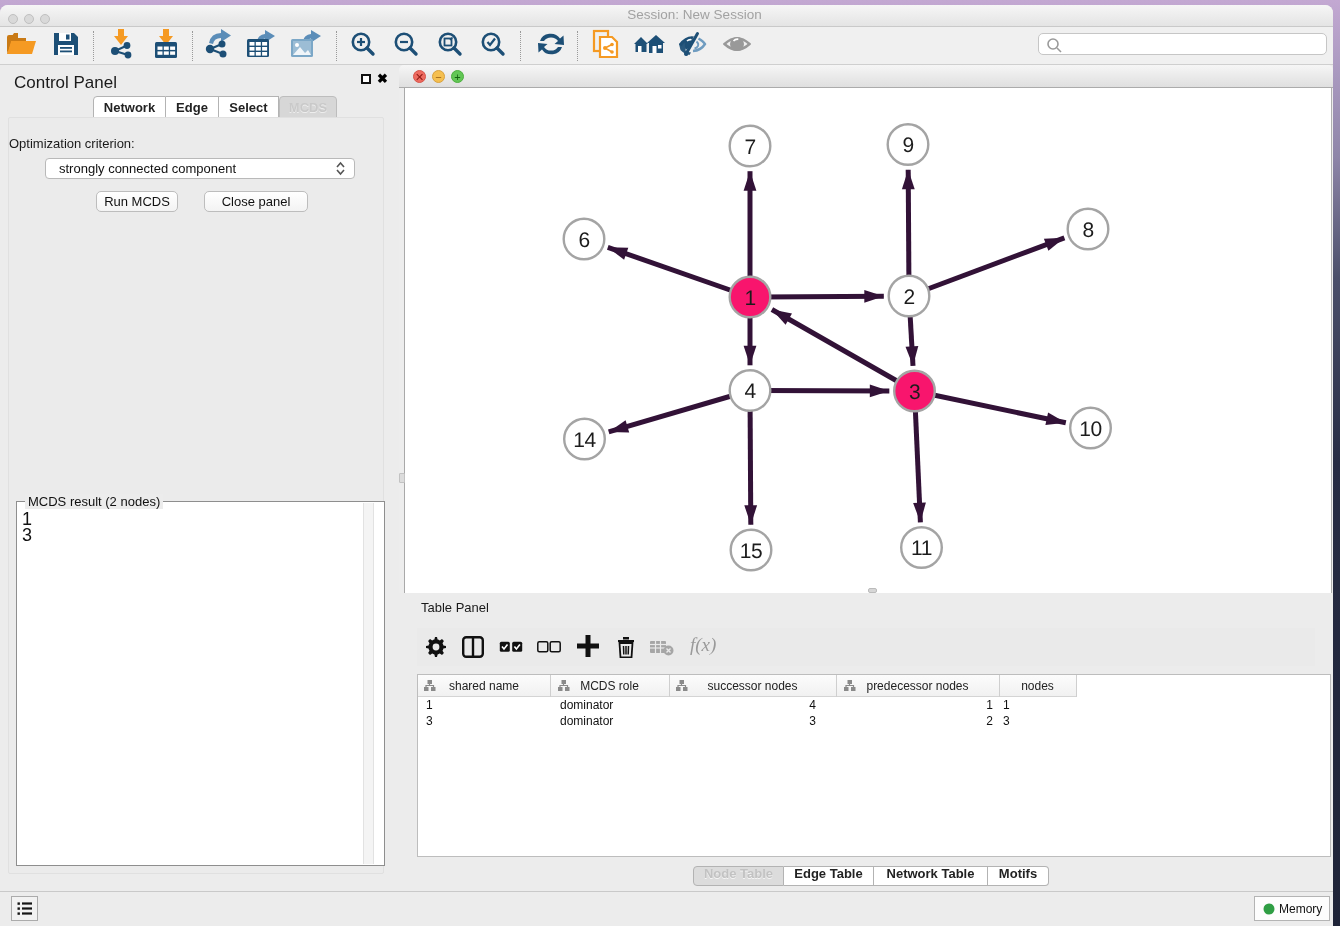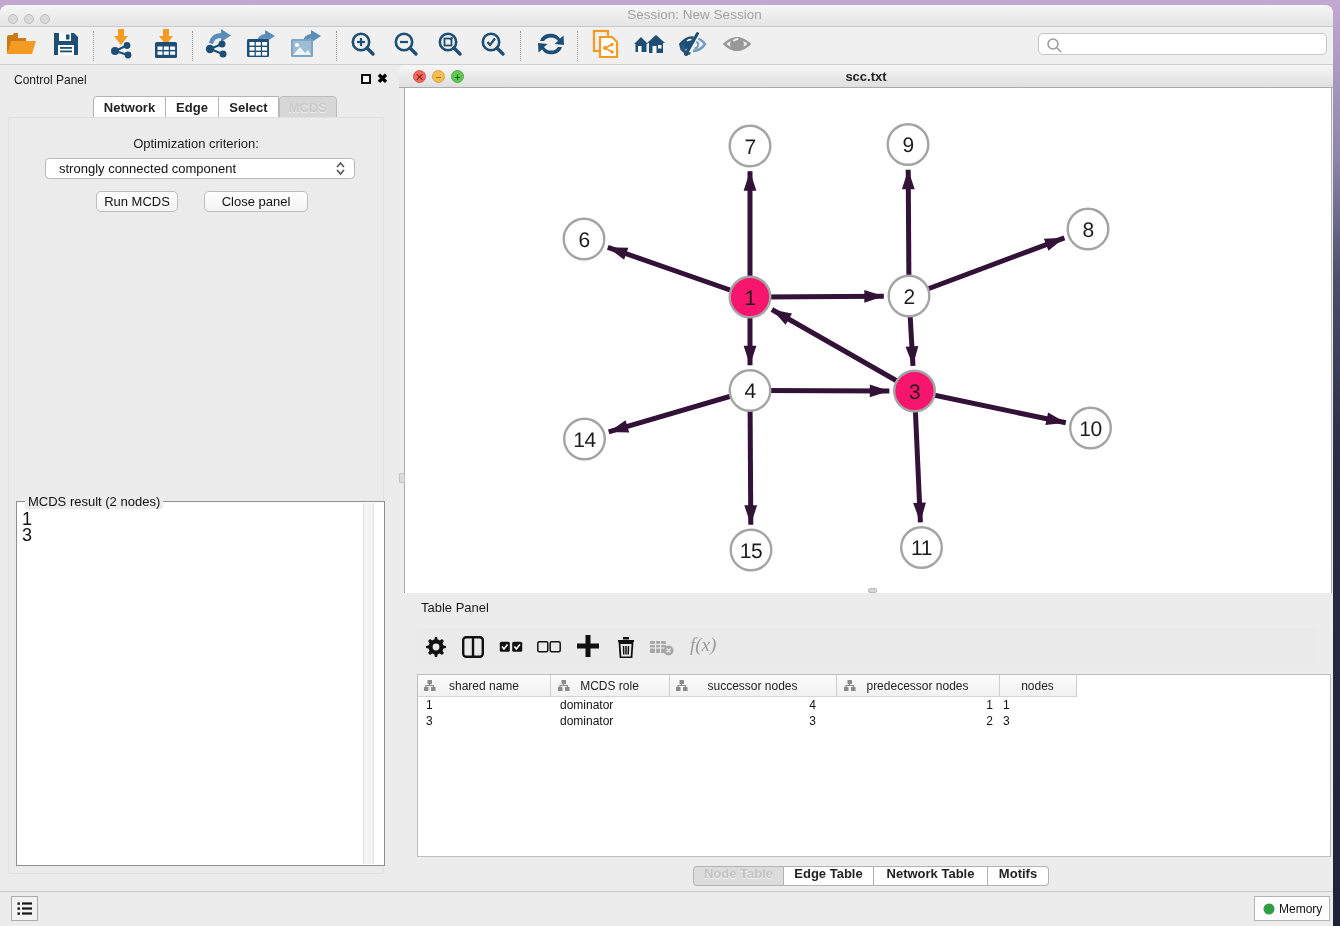--- a/index.html
+++ b/index.html
@@ -8,32 +8,32 @@
 .win { position:absolute; left:0; top:5px; width:1333px; height:921px; background:#ececec; border-radius:8px 8px 0 0; }
 .titlebar { position:absolute; left:0; top:5px; width:1333px; height:22px;
   background:linear-gradient(#f6f6f6,#e4e4e4); border-bottom:1px solid #c9c9c9; border-radius:8px 8px 0 0;padding-left:28px; }
 .tl { position:absolute; top:9px; width:10px; height:10px; border-radius:50%; background:#d9d9d9; border:1px solid #c0c0c0; }
 .title { position:absolute; top:2px; width:100%; text-align:center; font-size:13.5px; color:#a2a2a2; }
 .toolbar { position:absolute; left:0; top:27px; width:1333px; height:38px; background:#f0f0f0; border-bottom:1px solid #cfcfcf; }
 .tsep { position:absolute; top:4px; height:30px; width:0; border-left:1px dotted #9a9a9a; }
 .searchbox { position:absolute; left:1038px; top:6px; width:289px; height:22px; background:#fff; border:1px solid #c6c6c6; border-radius:5px; }
 
 .cp { position:absolute; left:0; top:65px; width:391px; height:828px; background:#ececec; }
-.cph { position:absolute; left:14px; top:8px; font-size:12px; color:#1a1a1a; }
+.cph { position:absolute; left:14px; top:8px; font-size:17px; color:#1a1a1a; }
 .sqico { position:absolute; width:10px; height:10px; border:2px solid #111; background:#fff; }
 .xico { position:absolute; font-size:13px; color:#000; font-weight:bold; }
 .tabs { position:absolute; top:31px; left:78px; height:22px; display:flex;margin-left:15px; }
 .tab { height:22px; background:#fff; border:1px solid #b3b3b3; border-left:none; font-size:13px; font-weight:bold; color:#222;
   display:flex; align-items:center; justify-content:center; }
 .tab.first { border-left:1px solid #b3b3b3; border-top-left-radius:4px; }
 .tab.sel { background:#d7d7d7; color:#c9c9c9; border-radius:4px 4px 0 0; border:1px solid #bdbdbd;
   text-shadow:0 1px 0 #eee; }
 .pane { position:absolute; left:8px; top:52px; width:376px; height:757px; background:#ebebeb;
   border:1px solid #e0e0e0; border-radius:2px; }
-.optlab { position:absolute; top:18px; width:100%; text-align:center; font-size:13px; color:#1a1a1a; }
+.optlab { position:absolute; top:18px; width:100%; text-align:left; font-size:13px; color:#1a1a1a; }
 .combo { position:absolute; left:36px; top:40px; width:310px; height:21px; background:#fff;
   border:1px solid #b9b9b9; border-radius:4px; font-size:13px; color:#111; line-height:19px; padding-left:13px; }
 .btn { position:absolute; top:73px; height:21px; background:linear-gradient(#ffffff,#f3f3f3);
   border:1px solid #bdbdbd; border-radius:5px; font-size:13px; color:#111; text-align:center; line-height:19px; }
 .resultbox { position:absolute; left:16px; top:436px; width:369px; height:365px; background:#fff; border:1px solid #8e8e8e; }
 .rlabel { position:absolute; left:8px; top:-8px; background:#ececec; padding:0 3px; font-size:13px; color:#111; }
 .rtext { position:absolute; left:5px; top:9px; font-size:18px; color:#111; line-height:16px; }
 .rscroll { position:absolute; right:10px; top:1px; bottom:1px; width:11px; background:#f4f4f4; border-left:1px solid #e2e2e2; border-right:1px solid #e2e2e2; }
 
 .nw { position:absolute; left:399px; top:65px; width:934px; height:533px; }
@@ -241,21 +241,20 @@
     <div class="rscroll"></div>
   </div>
 </div>
 <div class="abs" style="left:399px;top:473px;width:6px;height:10px;background:#dcdcdc;border:1px solid #c2c2c2;border-radius:1px;z-index:5;"></div>
 
 <div class="nw">
   <div class="nwtitle">
     <div class="light" style="left:14px; background:#ee6b60; border:1px solid #d5544a; color:#8c1710;">✕</div>
     <div class="light" style="left:33px; background:#f5bf4f; border:1px solid #d8a13e; color:#985d12;">−</div>
     <div class="light" style="left:52px; background:#62c655; border:1px solid #4caf3e; color:#12620e;">+</div>
-    <div class="nwt">scc.txt</div>
   </div>
   <div class="lgutter"></div>
   <div class="canvas">
     <svg width="932" height="505" viewBox="0 0 932 505">
 <line x1="350.0" y1="209.0" x2="350.0" y2="83.2" stroke="#321237" stroke-width="5"></line>
 <polygon points="350.0,83.2 356.4,102.7 343.6,102.7" fill="#321237"></polygon>
 <line x1="350.0" y1="209.0" x2="207.8" y2="159.3" stroke="#321237" stroke-width="5"></line>
 <polygon points="207.8,159.3 228.3,159.7 224.1,171.8" fill="#321237"></polygon>
 <line x1="350.0" y1="209.0" x2="483.8" y2="208.2" stroke="#321237" stroke-width="5"></line>
 <polygon points="483.8,208.2 464.3,214.7 464.3,201.9" fill="#321237"></polygon>

